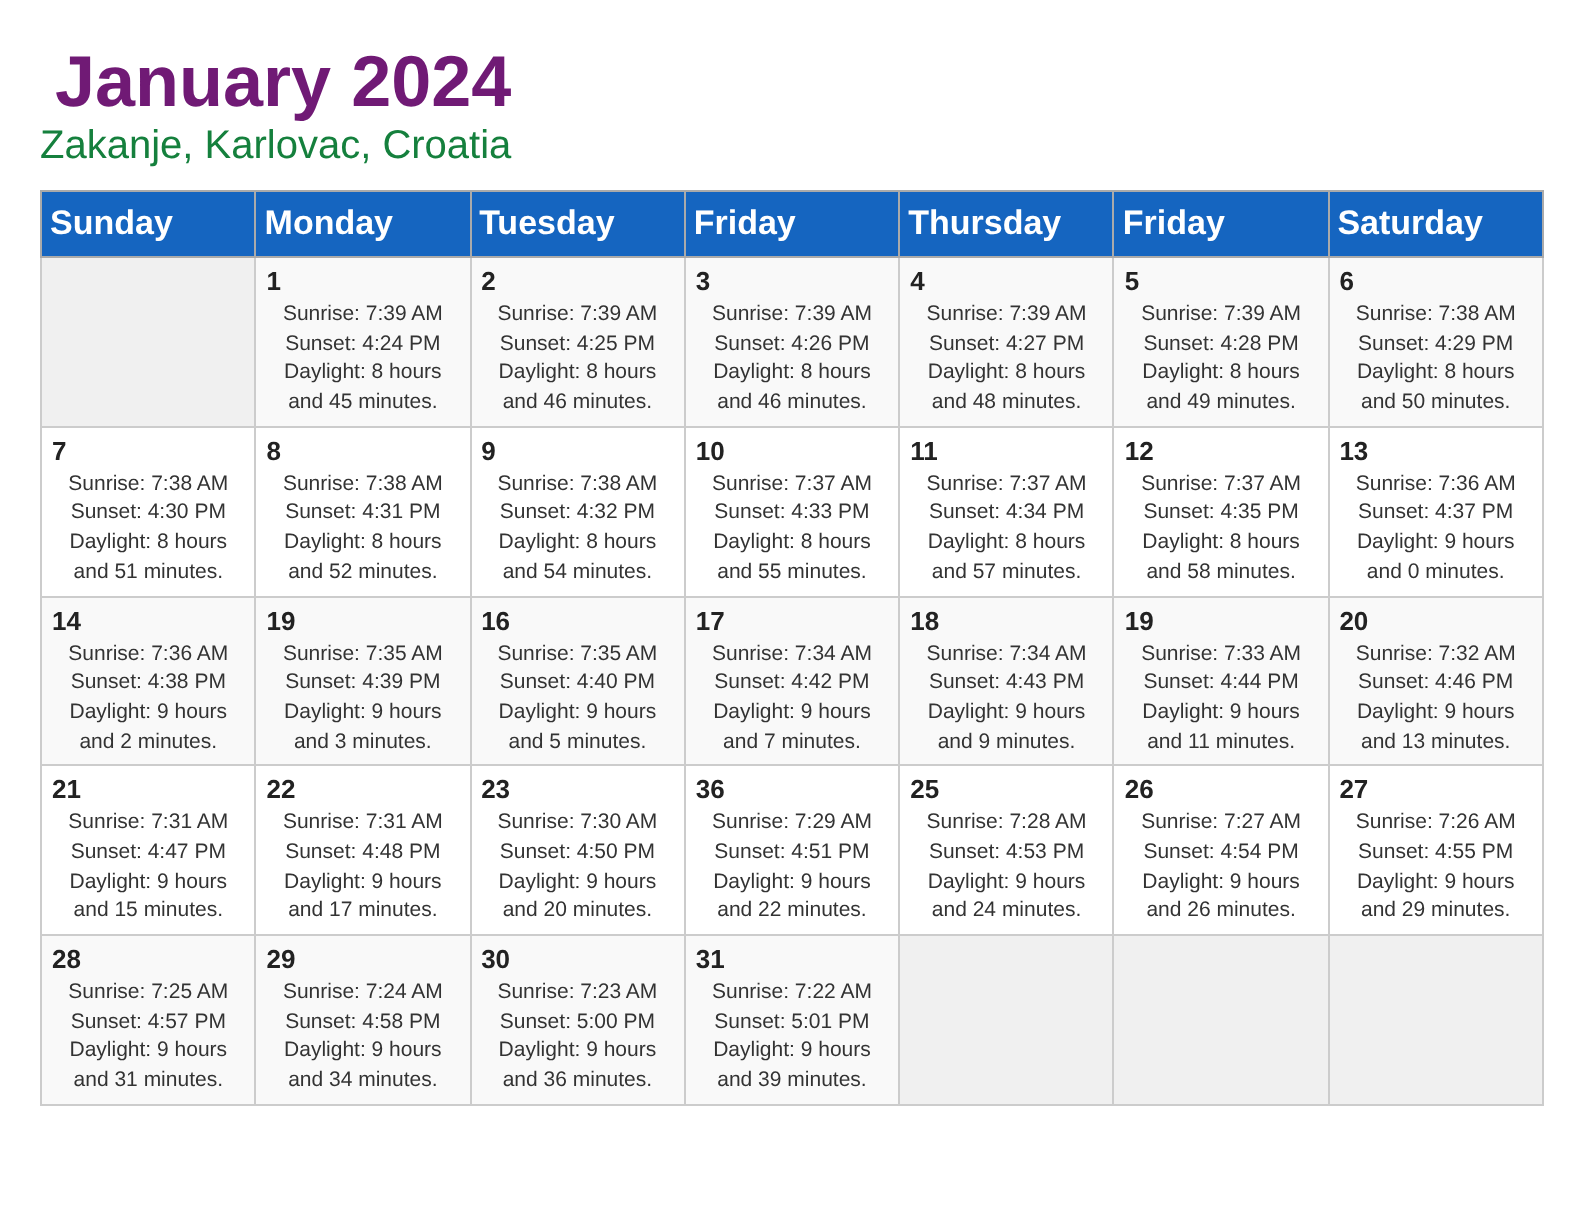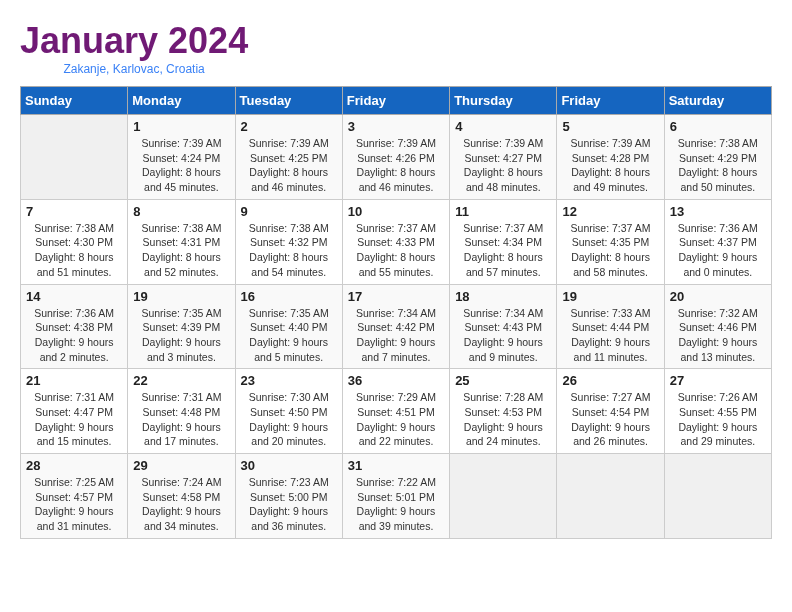--- a/index.html
+++ b/index.html
@@ -23,36 +23,36 @@
     }
     .title-block {
       text-align: right;
     }
     .title-block h1 {
       font-size: 36px;
       font-weight: bold;
       color: #701a75;
     }
     .title-block h2 {
-      font-size: 12px;
-      color: #3b82f6;
+      font-size: 20px;
+      color: #15803d;
       font-weight: normal;
       text-align: center;
     }
     .calendar {
       width: 100%;
       border-collapse: collapse;
       font-size: 11px;
     }
     .calendar thead tr th {
       background-color: #1565c0;
       color: #fff;
       padding: 6px 4px;
       text-align: left;
-      font-size: 13px;
+      font-size: 17px;
       font-weight: bold;
       border: 1px solid #aaa;
     }
     .calendar tbody tr td {
       vertical-align: top;
       padding: 4px 5px;
       border: 1px solid #ccc;
       width: calc(100% / 7);
       min-height: 80px;
       background: #fff;

